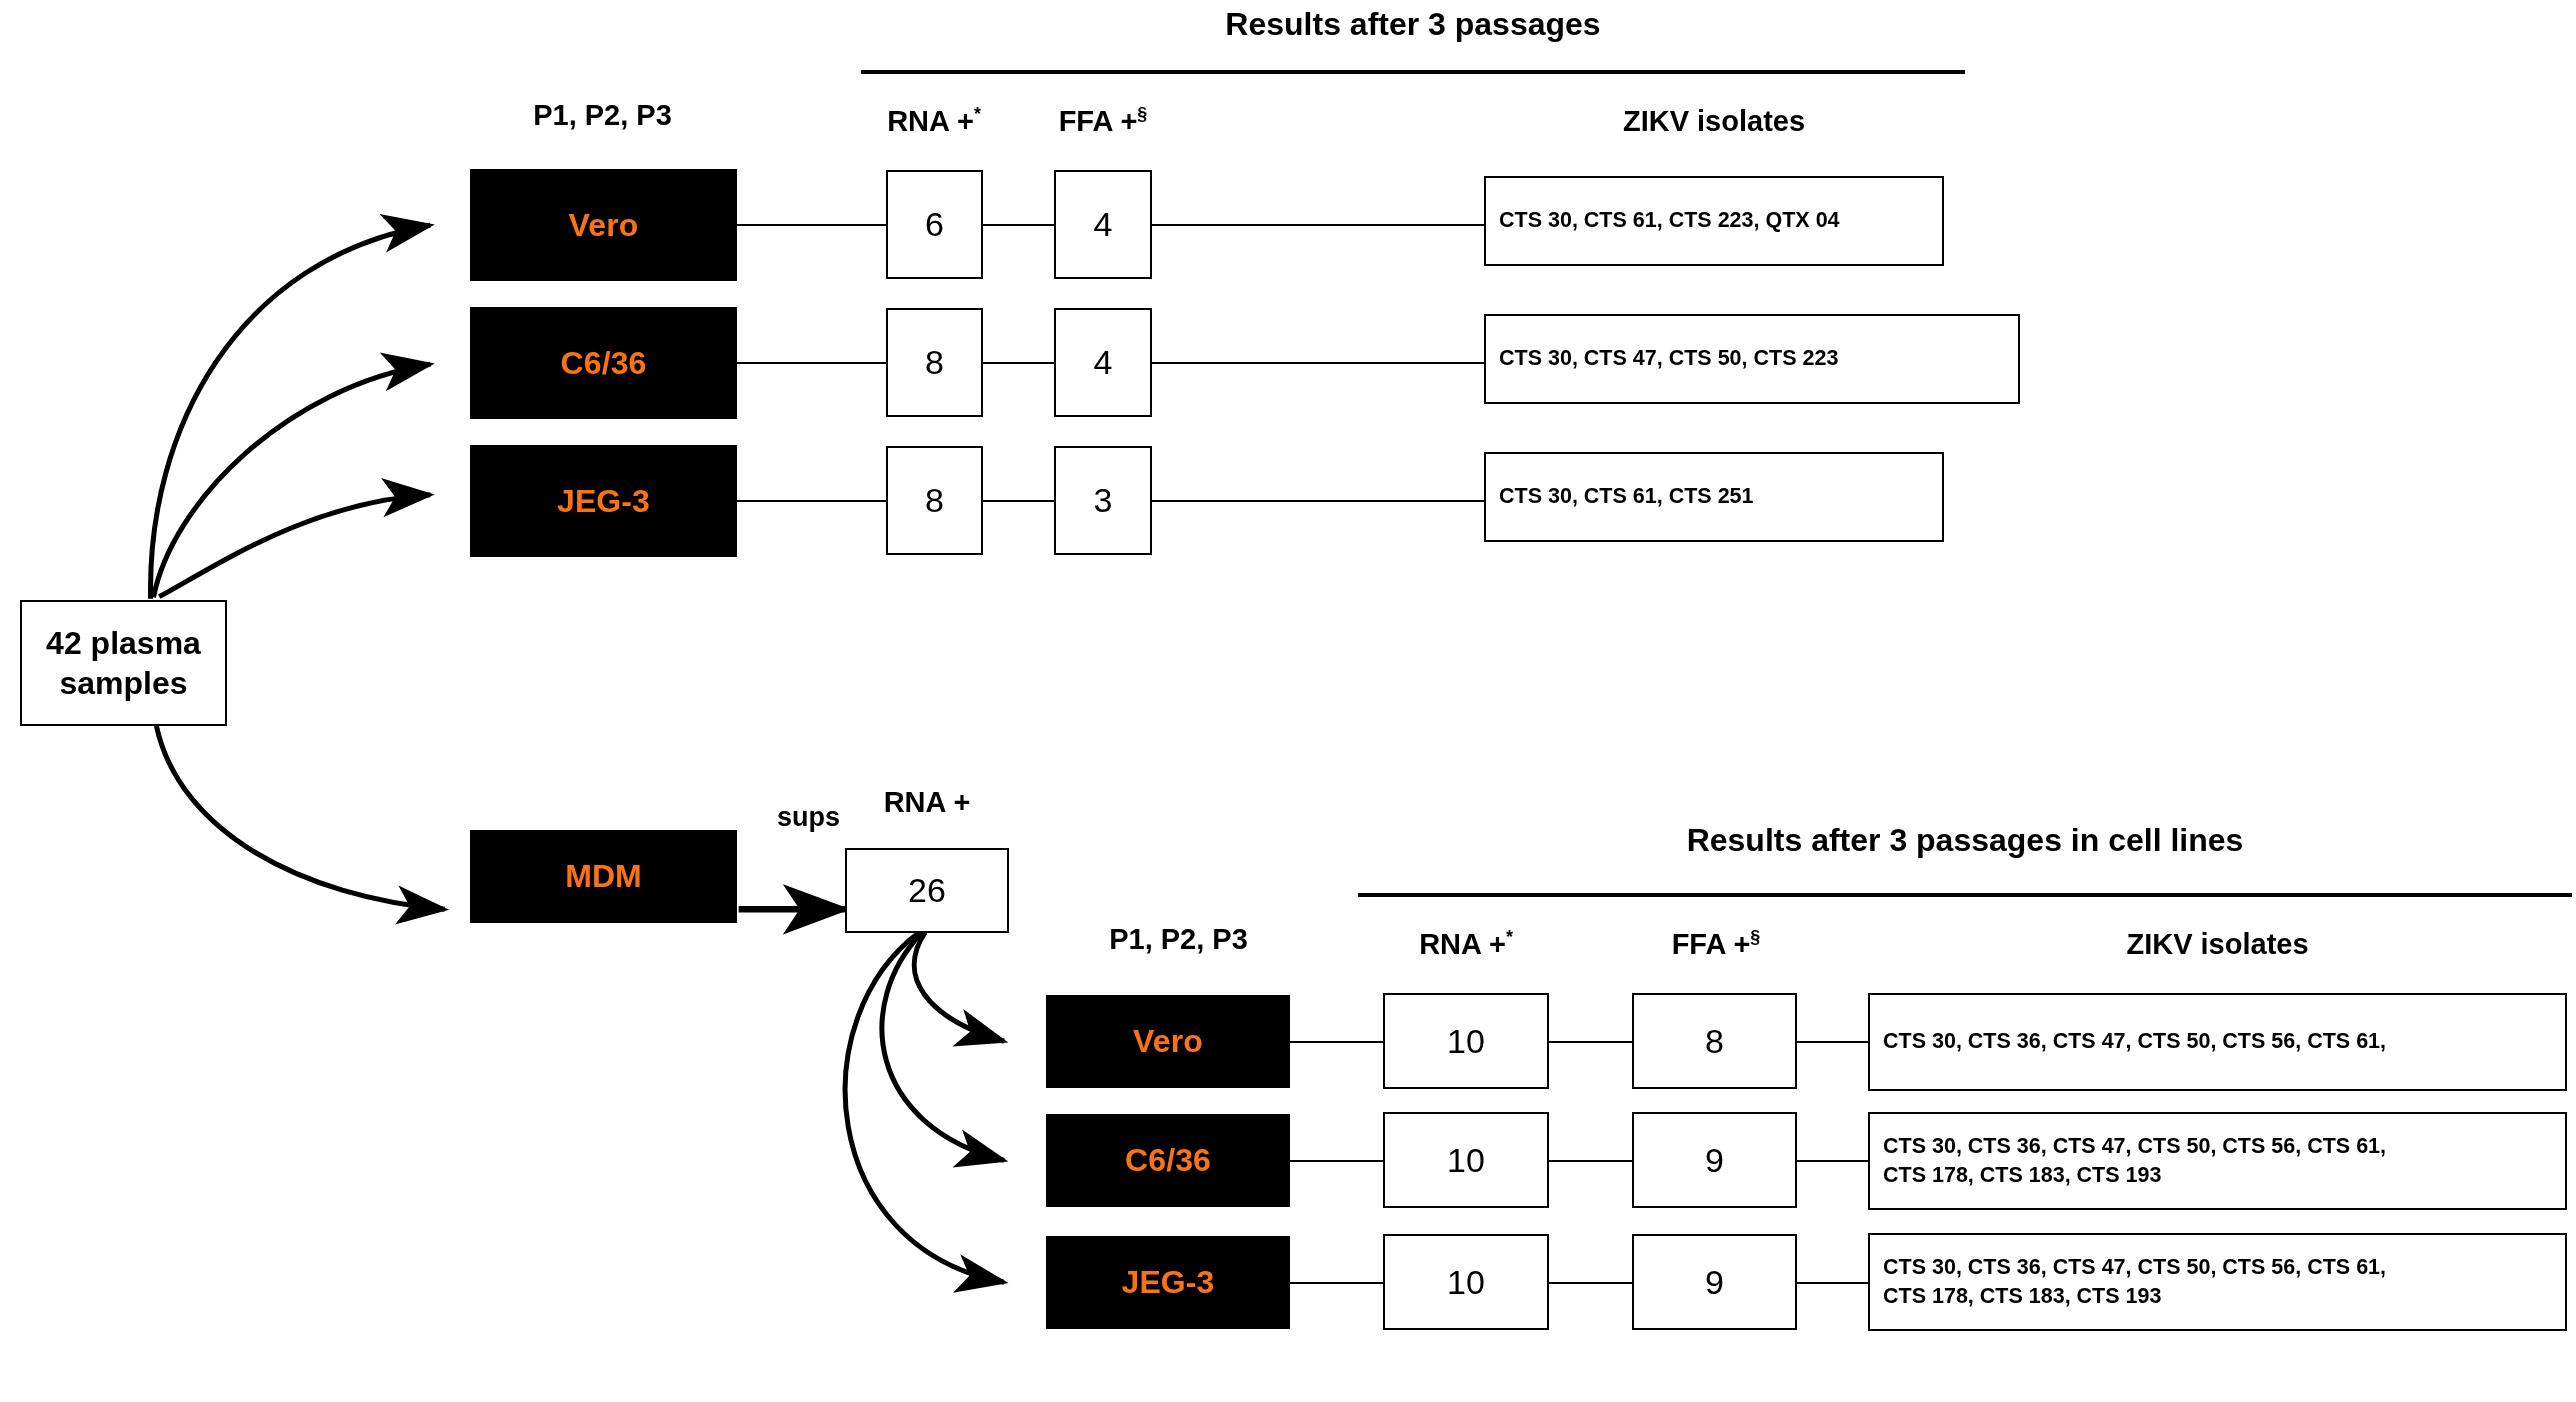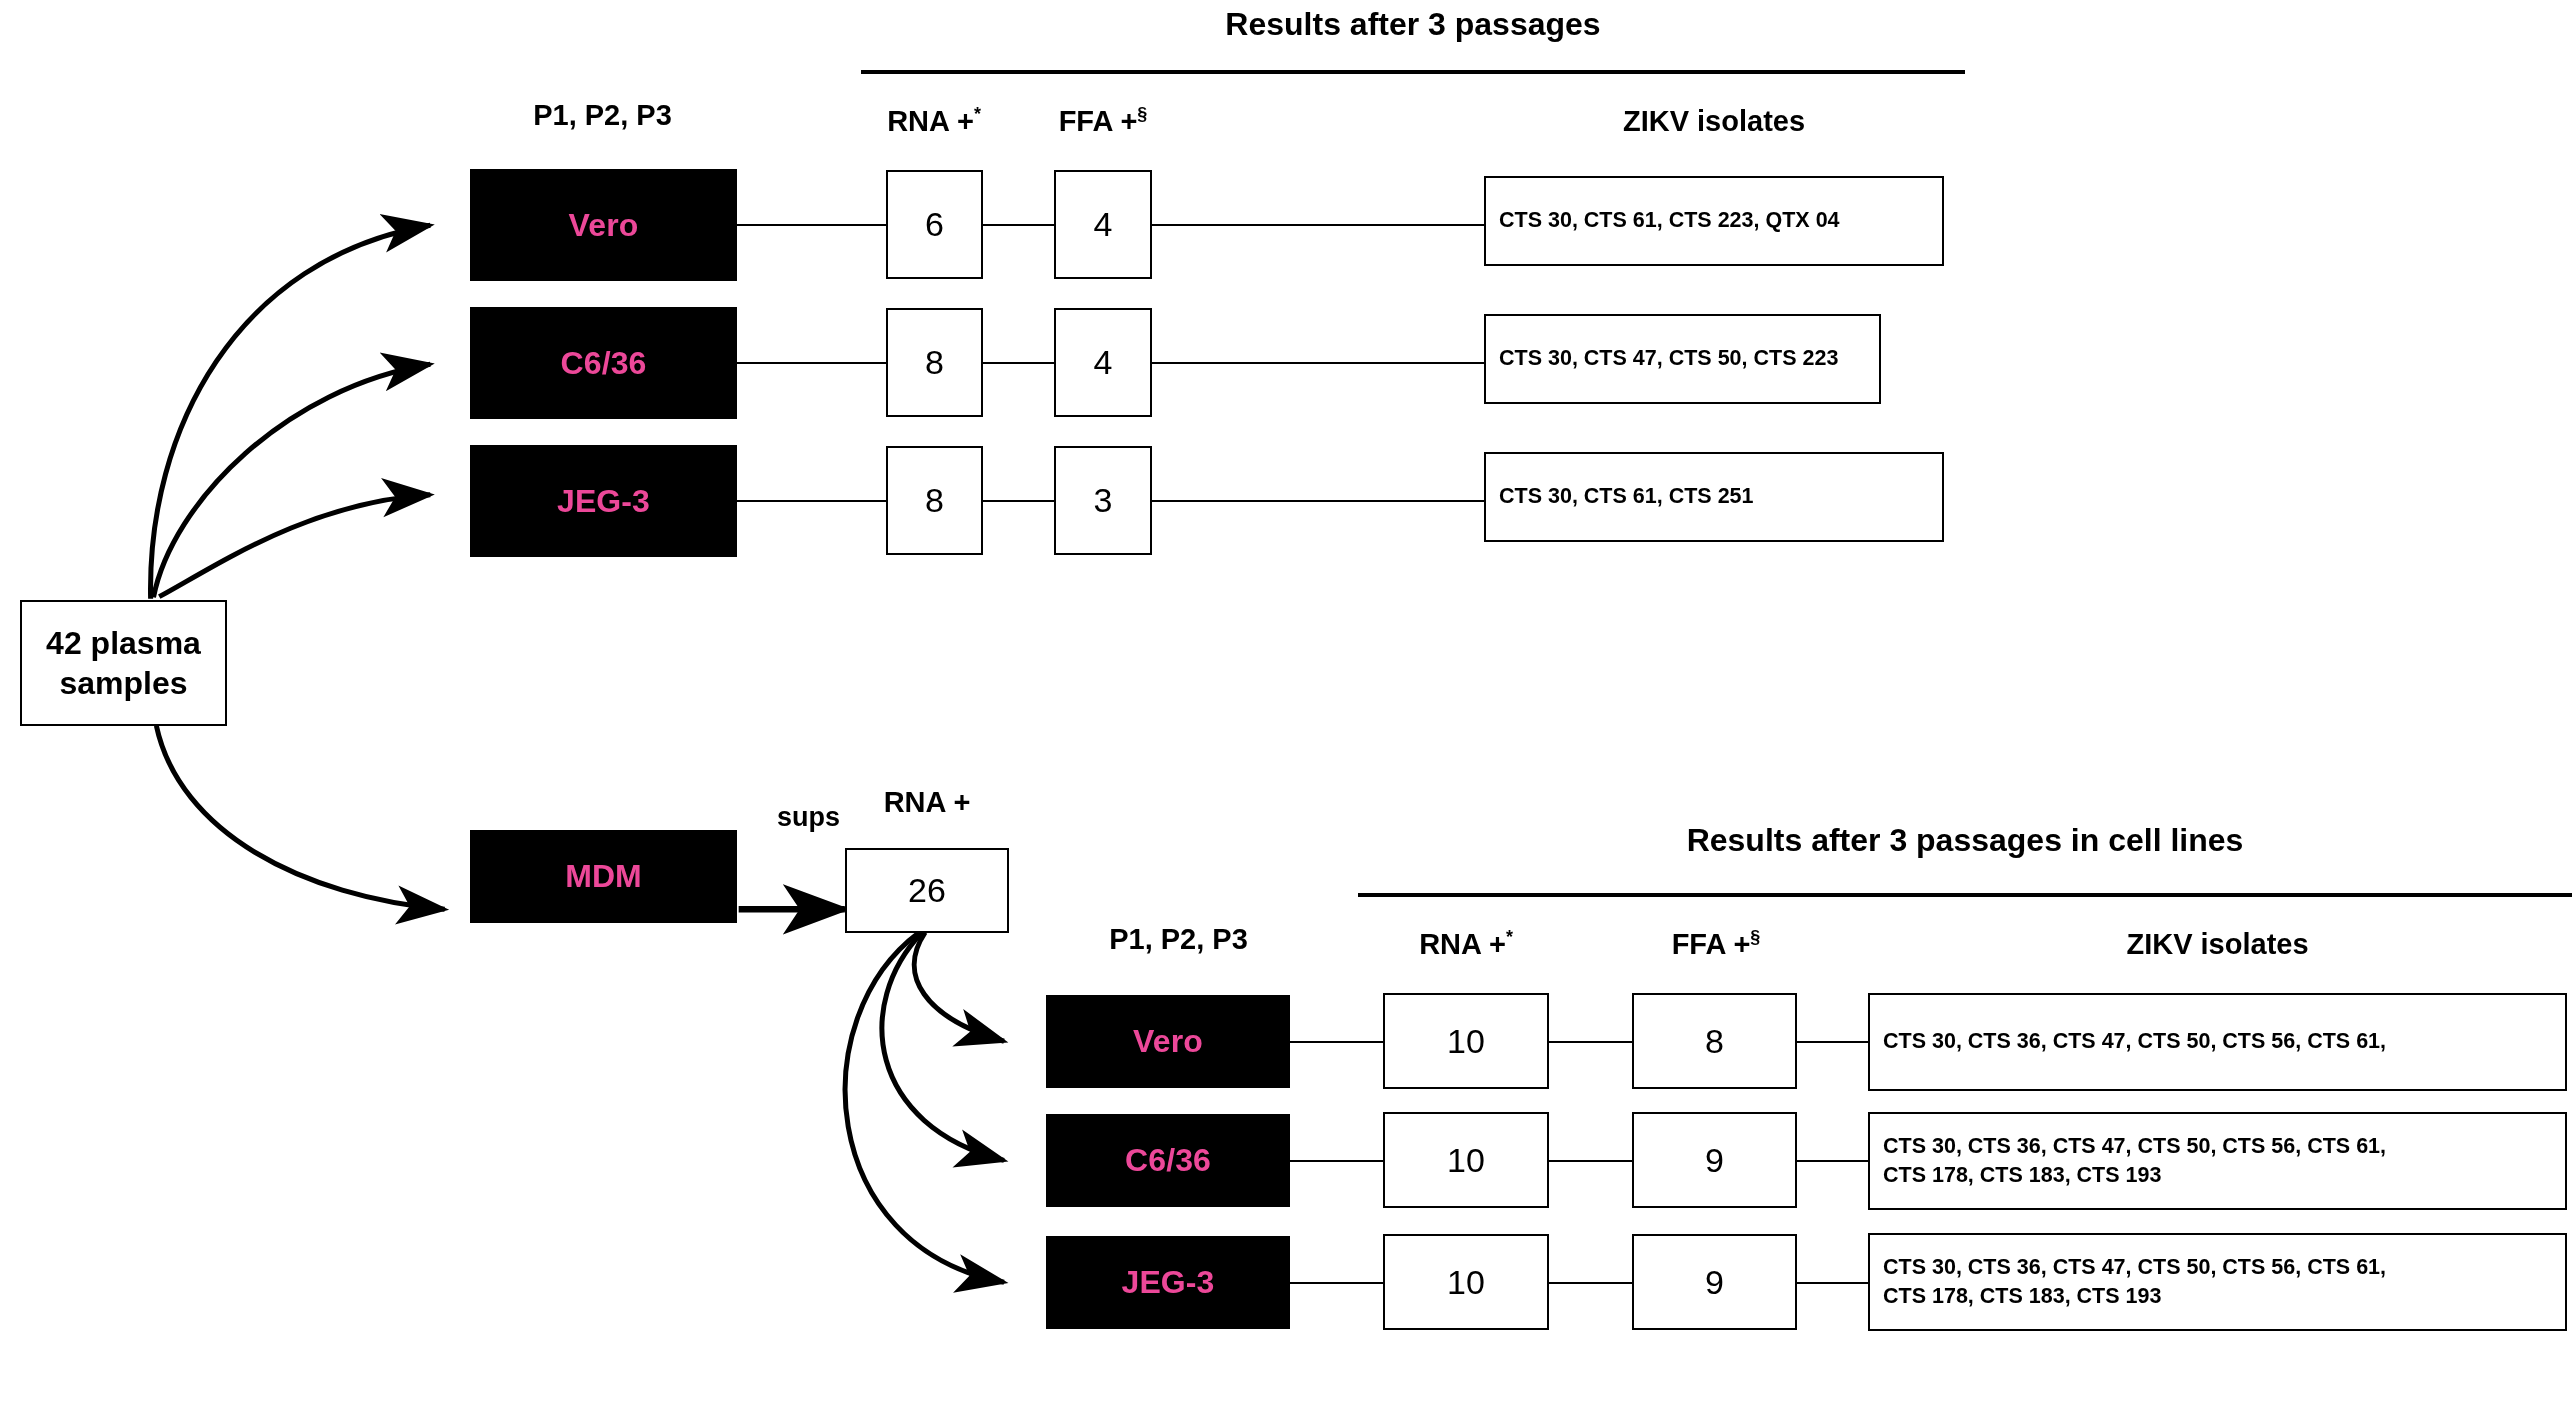--- a/index.html
+++ b/index.html
@@ -42,21 +42,21 @@
     white-space: nowrap;
   }
   .col-head sup {
     font-size: 0.62em;
     vertical-align: super;
     line-height: 0;
   }
   
   .cellbox {
     background: #000000;
-    color: #ec4899;
+    color: #f97316;
     font-weight: bold;
     font-size: 32px;
     display: flex;
     align-items: center;
     justify-content: center;
     border: 0;
     letter-spacing: 0.1px;
   }
   
   .countbox {
@@ -176,21 +176,21 @@
   </div>
   <div class="abs hline" style="left:737px; top:362px; width:151px;"></div>
   <div class="abs countbox" style="left:886px; top:308px; width:97px; height:109px;">
     <span>8</span>
   </div>
   <div class="abs hline" style="left:981px; top:362px; width:75px;"></div>
   <div class="abs countbox" style="left:1054px; top:308px; width:98px; height:109px;">
     <span>4</span>
   </div>
   <div class="abs hline" style="left:1150px; top:362px; width:337px;"></div>
-  <div class="abs isobox" style="left:1484px; top:314px; width:397px; height:90px;text-align:center;">
+  <div class="abs isobox" style="left:1484px; top:314px; width:536px; height:90px;text-align:center;">
     <span>CTS 30, CTS 47, CTS 50, CTS 223</span>
   </div>
 
   <div class="abs cellbox" style="left:470px; top:445px; width:267px; height:112px;">
     <span>JEG-3</span>
   </div>
   <div class="abs hline" style="left:737px; top:500px; width:151px;"></div>
   <div class="abs countbox" style="left:886px; top:446px; width:97px; height:109px;">
     <span>8</span>
   </div>

